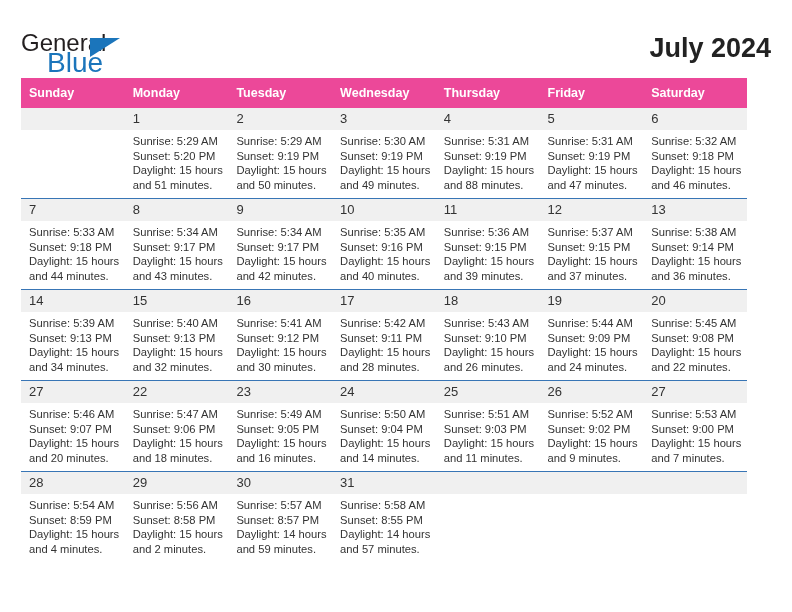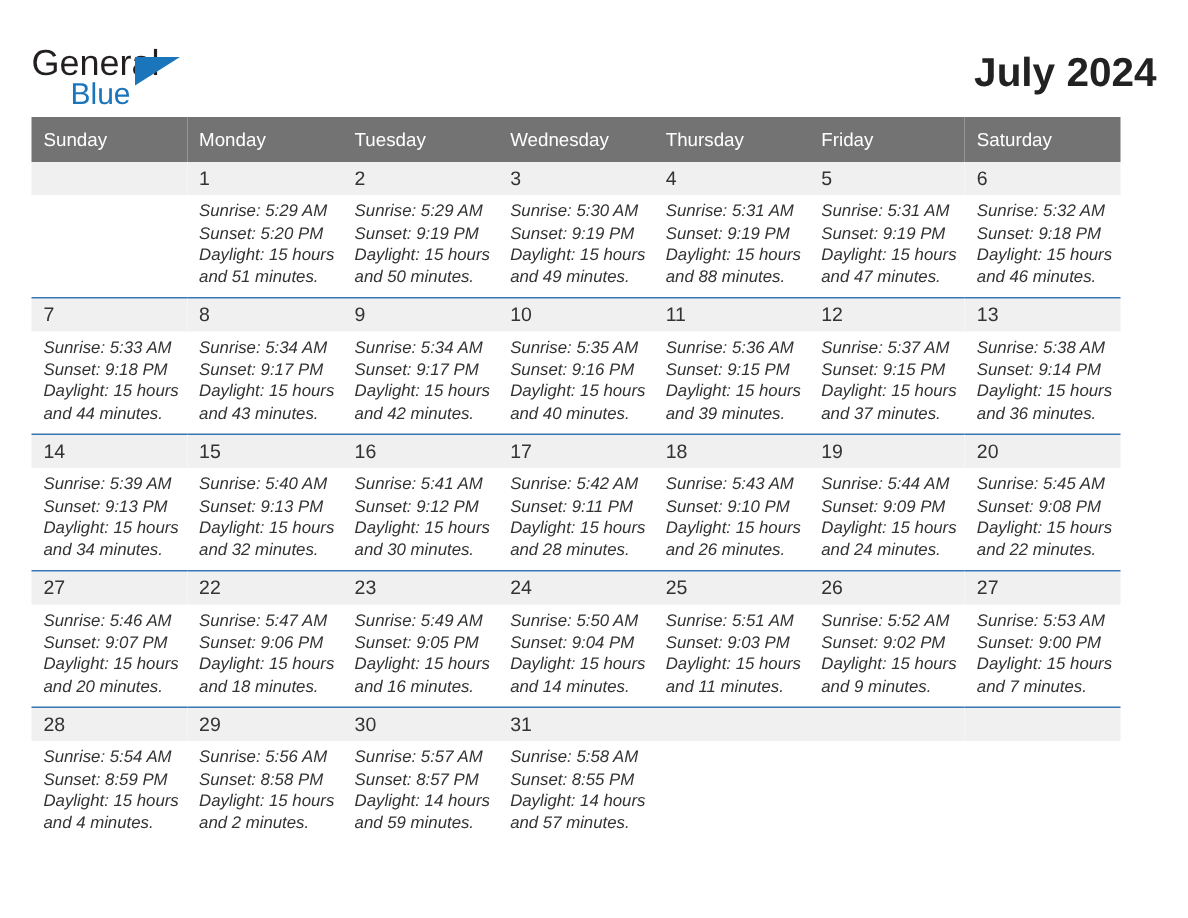--- a/index.html
+++ b/index.html
@@ -37,21 +37,21 @@
     height: 52px;
   }
   .logo-general {
     font-size: 24px;
     color: #231f20;
     letter-spacing: 0px;
     line-height: 26px;
     display: block;
   }
   .logo-blue {
-    font-size: 20px;
+    font-size: 28px;
     color: #1b75bb;
     line-height: 24px;
     display: block;
     margin-left: 26px;
     margin-top: -5px;
   }
   .logo-tri {
     position: absolute;
     left: 69px;
     top: 8px;
@@ -81,23 +81,23 @@
   }
 
   
   .cal {
     width: 726px;
     border-collapse: collapse;
     table-layout: fixed;
     margin-top: 8px;
   }
   .cal th {
-    background: #737373;
+    background: #ec4899;
     color: #ffffff;
-    font-weight: normal;
+    font-weight: bold;
     font-size: 12.5px;
     text-align: left;
     padding: 5px 0 5px 8px;
     height: 20px;
     border: none;
   }
   .cal td {
     vertical-align: top;
     padding: 0;
     border-top: 1px solid #3875b5;
@@ -117,21 +117,20 @@
     height: 15px;
   }
   .daynum.empty {
     color: transparent;
   }
   .cellinfo {
     padding: 4px 6px 0 8px;
     font-size: 11.2px;
     line-height: 14.6px;
     color: #333333;
-    font-style: italic;
   }
   .cellinfo div { white-space: nowrap; }
   .blank .cellinfo { visibility: hidden; }
 </style>
 </head>
 <body>
 
 <div class="page">
 
   <div class="header">

